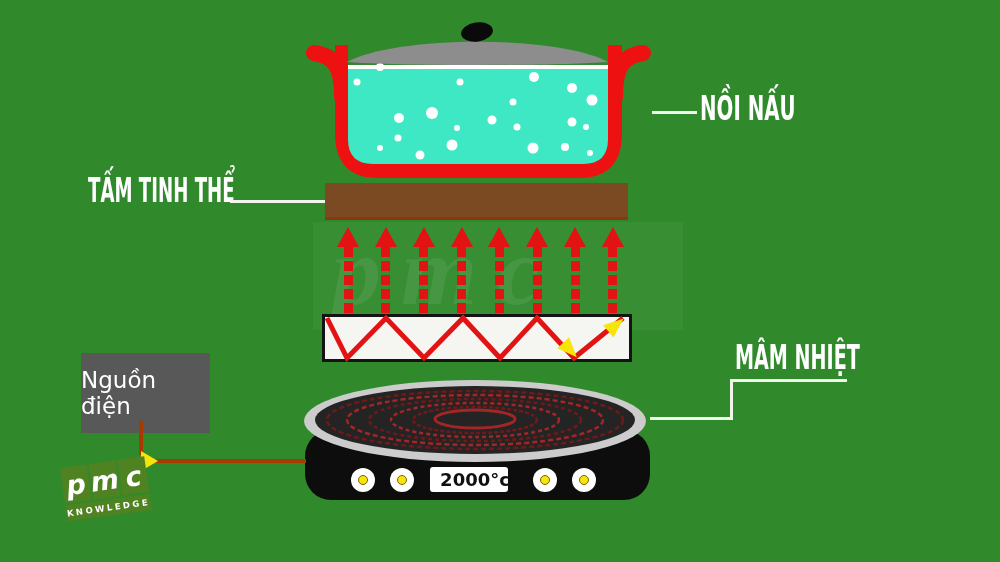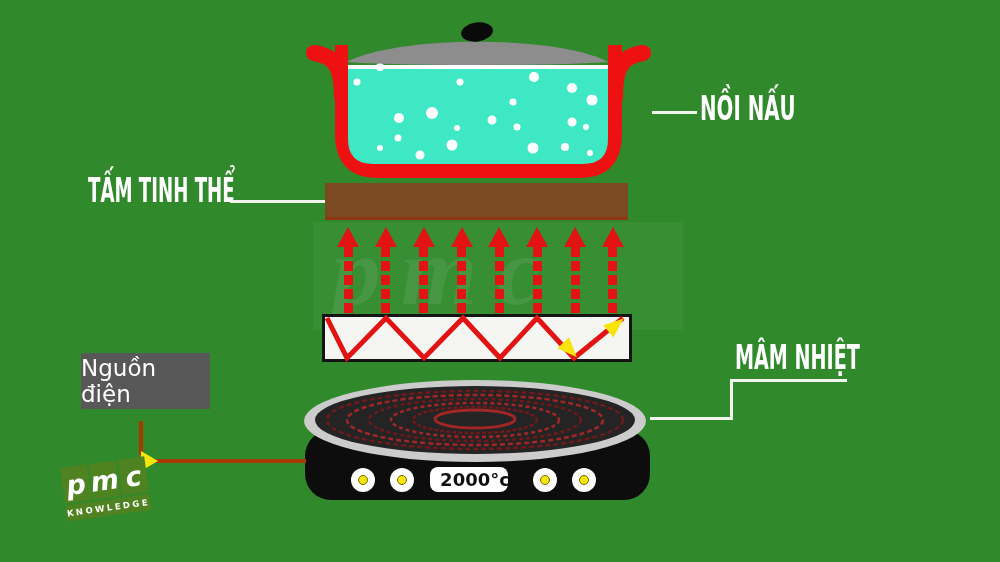--- a/index.html
+++ b/index.html
@@ -72,28 +72,28 @@
   }
   .indicator-light{
     width:24px;height:24px;border-radius:50%;background:#fff;
     display:flex;align-items:center;justify-content:center;top:468px;
   }
   .indicator-light .dot{
     width:10px;height:10px;border-radius:50%;background:var(--accent-yellow);
     border:1.5px solid #7c6400;
   }
   #temp-display{
-    left:430px;top:467px;width:78px;height:25px;background:#fff;border-radius:8px;
+    left:430px;top:467px;width:78px;height:25px;background:#fff;border-radius:3px;
     display:flex;align-items:center;justify-content:center;
     font-size:18px;font-weight:600;color:#101010;padding-left:12px;
   }
 
   
   #power-box{
-    left:81px;top:353px;width:129px;height:56px;background:var(--box-gray);
+    left:81px;top:353px;width:129px;height:80px;background:var(--box-gray);
     display:flex;align-items:center;justify-content:center;
     color:var(--label-white);font-size:23px;
   }
   #wire-v{left:139px;top:421px;width:4px;height:34px;background:var(--wire-red);}
   #wire-h{left:155px;top:459px;width:151px;height:4px;background:var(--wire-red);}
   #wire-arrow{
     left:141px;top:451px;width:0;height:0;
     border-top:10px solid transparent;border-bottom:10px solid transparent;
     border-left:17px solid var(--accent-yellow);
   }

